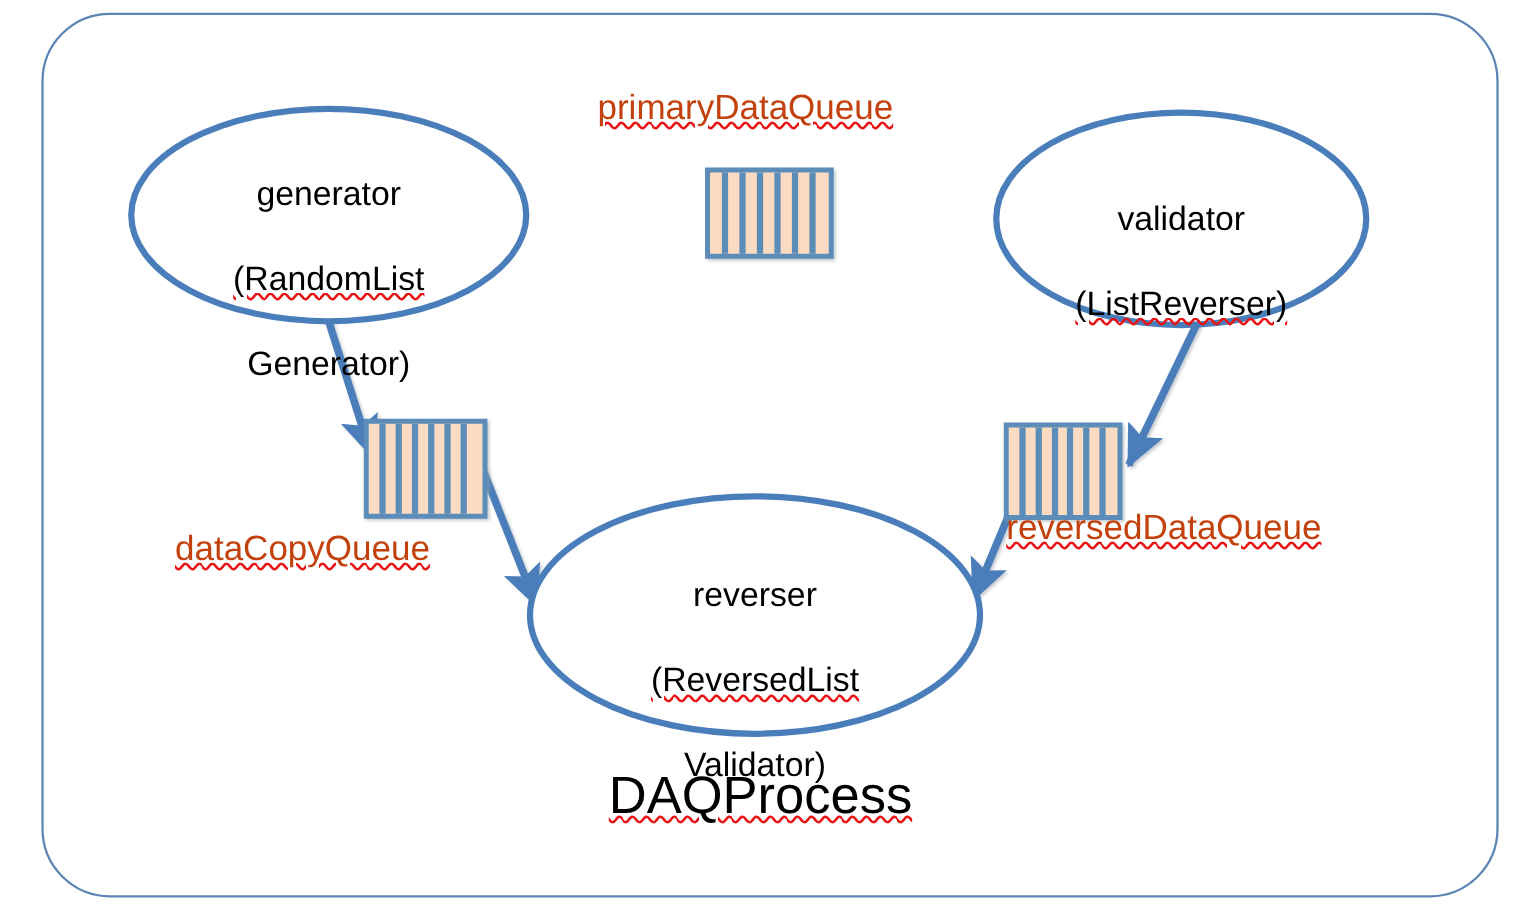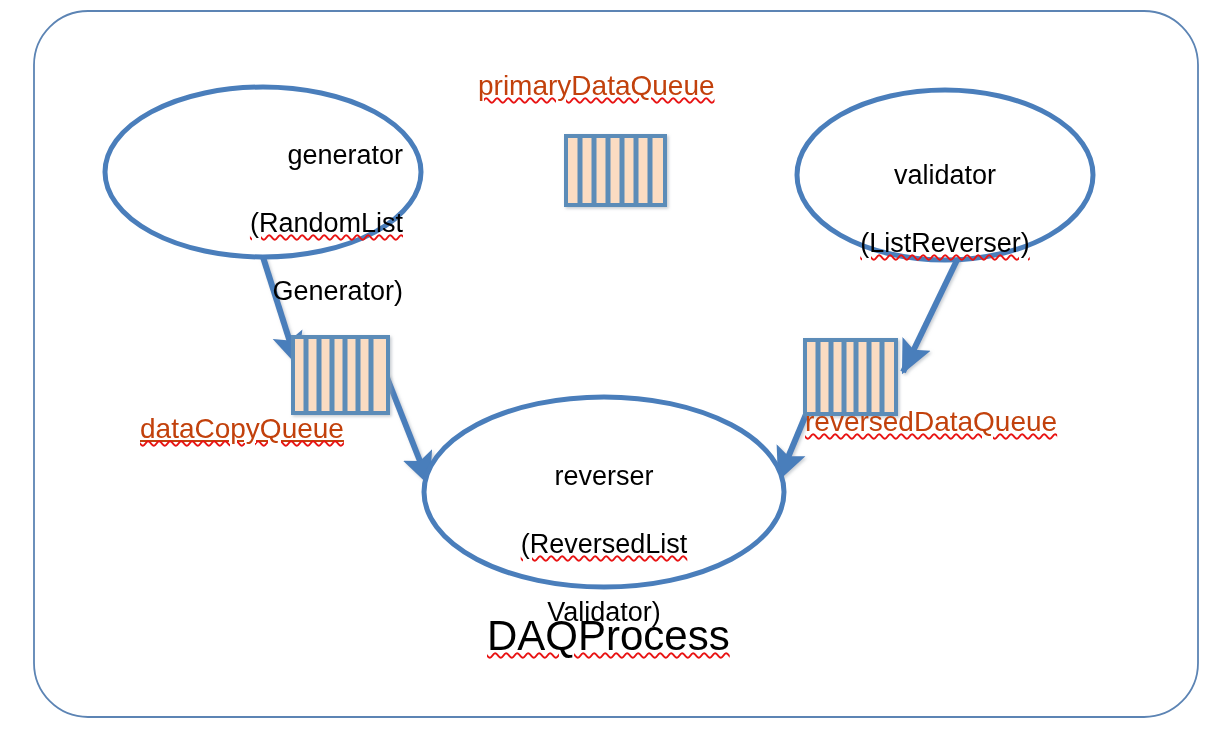--- a/index.html
+++ b/index.html
@@ -130,42 +130,42 @@
       <rect x="805" y="340" width="91" height="74" fill="#fbdcc2" stroke="#5b8cb8" stroke-width="4"></rect>
       <line x1="818" y1="342" x2="818" y2="412" stroke="#5b8cb8" stroke-width="5"></line>
       <line x1="831" y1="342" x2="831" y2="412" stroke="#5b8cb8" stroke-width="5"></line>
       <line x1="844" y1="342" x2="844" y2="412" stroke="#5b8cb8" stroke-width="5"></line>
       <line x1="856" y1="342" x2="856" y2="412" stroke="#5b8cb8" stroke-width="5"></line>
       <line x1="869" y1="342" x2="869" y2="412" stroke="#5b8cb8" stroke-width="5"></line>
       <line x1="882" y1="342" x2="882" y2="412" stroke="#5b8cb8" stroke-width="5"></line>
     </g>
   </svg>
 
-  <div class="node-label" style="left:123px; top:104px; width:280px;text-align:right;">
+  <div class="node-label" style="left:123px; top:104px; width:280px;">
     <div>generator</div>
     <div><span class="wavy">(RandomList</span></div>
     <div>Generator)</div>
   </div>
 
   <div class="node-label" style="left:810px; top:124px; width:270px;">
     <div>validator</div>
     <div><span class="wavy">(ListReverser)</span></div>
   </div>
 
   <div class="node-label" style="left:464px; top:425px; width:280px;">
     <div>reverser</div>
     <div><span class="wavy">(ReversedList</span></div>
     <div>Validator)</div>
   </div>
 
   <div class="queue-label" style="left:478px; top:70px;">
     <span class="wavy">primaryDataQueue</span>
   </div>
 
-  <div class="queue-label" style="left:140px; top:413px;text-decoration:underline;">
+  <div class="queue-label" style="left:140px; top:423px;">
     <span class="wavy">dataCopyQueue</span>
   </div>
 
   <div class="queue-label" style="left:805px; top:406px;">
     <span class="wavy">reversedDataQueue</span>
   </div>
 
   <div class="process-title" style="left:487px; top:612px;">
     <span class="wavy">DAQProcess</span>
   </div>

